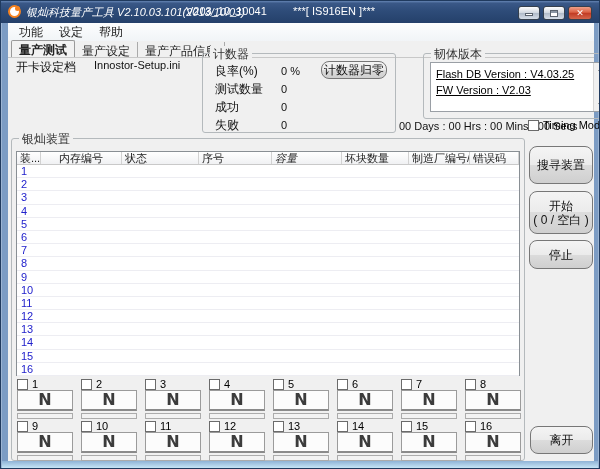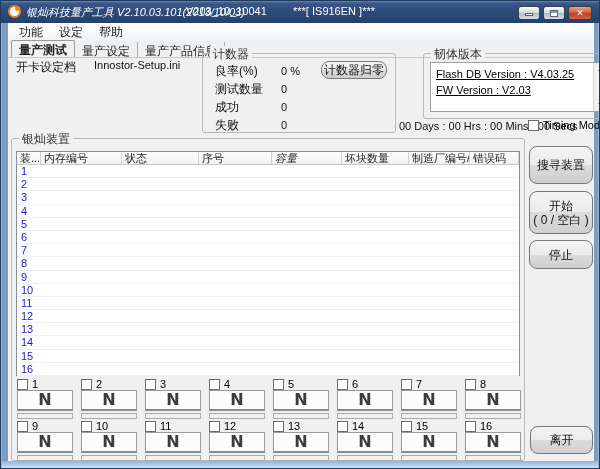--- a/index.html
+++ b/index.html
@@ -172,21 +172,21 @@
     <span class="cb"></span>
     <span>Timing Mode</span>
   </span>
 
   <div class="group" style="left:10px;top:137px;width:514px;height:323px;">
     <span class="group-label">银灿装置</span>
   </div>
   <div class="dev-table">
     <div class="dev-header">
         <span class="h-cell" style="width: 24px;">装...</span>
-        <span class="h-cell" style="width: 81px;">内存编号</span>
+        <span class="h-cell" style="width: 81px; text-align: center;">内存编号</span>
         <span class="h-cell" style="width: 77px;">状态</span>
         <span class="h-cell" style="width: 73px;">序号</span>
         <span class="h-cell" style="width: 70px; font-style: italic;">容量</span>
         <span class="h-cell" style="width: 67px;">坏块数量</span>
         <span class="h-cell" style="width: 61px;">制造厂编号/产...</span>
         <span class="h-cell" style="width: 49px;">错误码</span>
       </div>
     <div>
         <div class="dev-row">
           <span class="r-num">1</span>

